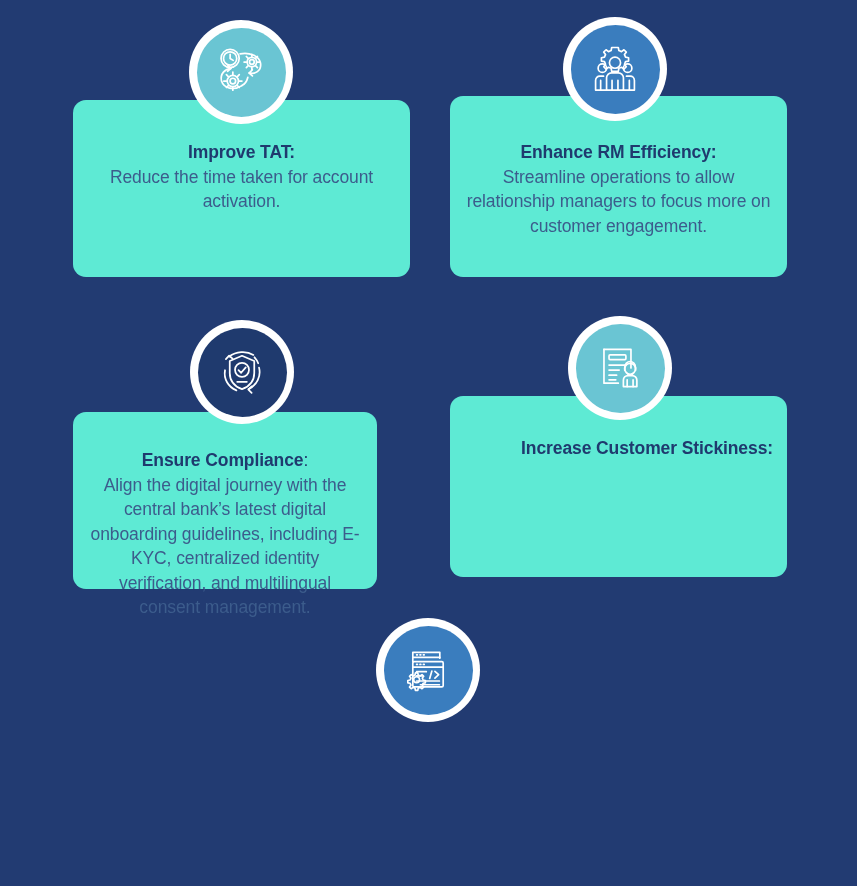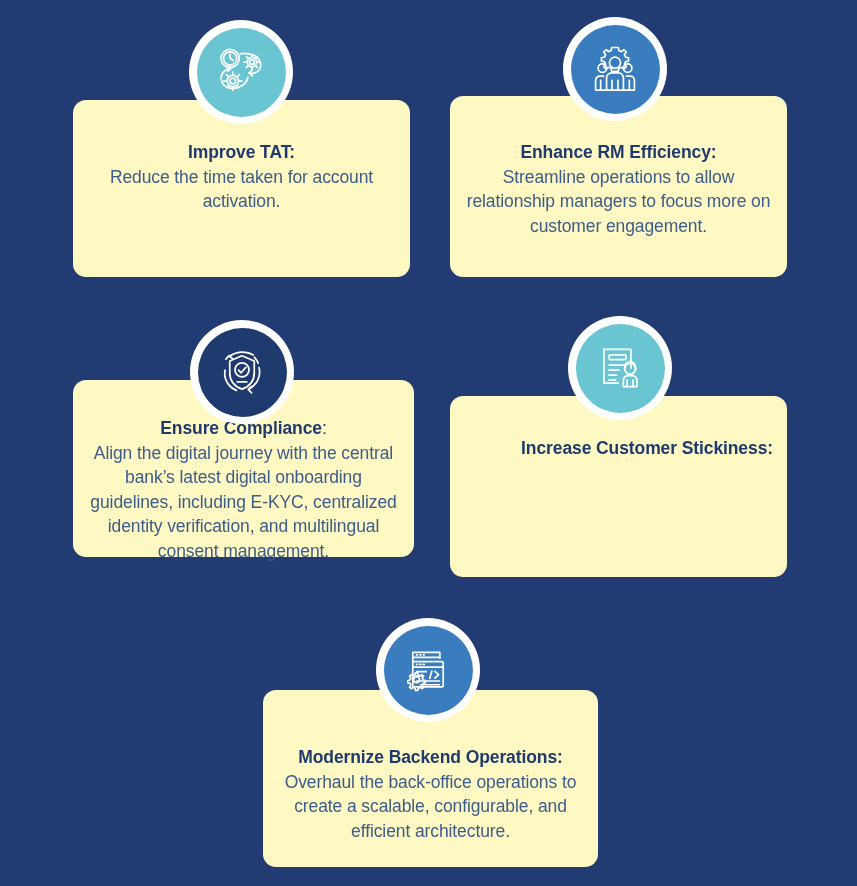--- a/index.html
+++ b/index.html
@@ -17,21 +17,21 @@
 
   #board {
     position: relative;
     width: 857px;
     height: 886px;
   }
 
   
   .card {
     position: absolute;
-    background: #fef9c3;
+    background: #5eead4;
     border-radius: 13px;
   }
 
   .card-text {
     position: absolute;
     left: 0;
     right: 0;
     text-align: center;
     padding: 0 14px;
     box-sizing: border-box;
@@ -69,21 +69,21 @@
     align-items: center;
     justify-content: center;
   }
   .badge-inner svg {
     display: block;
   }
 
   
   .c1 { left: 73px;  top: 100px; width: 337px; height: 177px; }
   .c2 { left: 450px; top: 96px;  width: 337px; height: 181px; }
-  .c3 { left: 73px;  top: 380px; width: 341px; height: 177px; }
+  .c3 { left: 73px;  top: 412px; width: 304px; height: 177px; }
   .c4 { left: 450px; top: 396px; width: 337px; height: 181px; }
   .c5 { left: 263px; top: 690px; width: 335px; height: 177px; }
 
   .b1 { left: 189px; top: 20px; }
   .b2 { left: 563px; top: 17px; }
   .b3 { left: 190px; top: 320px; }
   .b4 { left: 568px; top: 316px; }
   .b5 { left: 376px; top: 618px; }
 
   .t1 { top: 40px; }
@@ -187,26 +187,20 @@
         <circle cx="44" cy="33" r="6.4"></circle>
         <path d="M37.6 31.4 v3.2 M50.4 31.4 v3.2"></path>
         <path d="M37.8 30.5 a6.2 6.2 0 0 1 12.4 0"></path>
         <path d="M40.6 38.6 a4 4 0 0 0 6.8 0"></path>
         <path d="M36 54 V46.5 a5.5 5.5 0 0 1 5.5 -5.5 h5 a5.5 5.5 0 0 1 5.5 5.5 V54 Z"></path>
         <path d="M40.5 54 V46 M47.5 54 V46"></path>
       </svg>
     </div>
   </div>
 
-  <div class="card c5">
-    <div class="card-text t5">
-      <span class="card-title">Modernize Backend Operations:</span><br>
-      <span>Overhaul the back-office operations to create a scalable, configurable, and efficient architecture.</span>
-    </div>
-  </div>
   <div class="badge b5">
     <div class="badge-inner" style="background:#3a7dbe">
       <svg width="54" height="54" viewBox="0 0 64 64" fill="none" stroke="#ffffff" stroke-width="2" stroke-linecap="round" stroke-linejoin="round">
         <path d="M14 22 V11 H46 V18"></path>
         <path d="M14 17 H46"></path>
         <path d="M18.5 14 h1 M22.5 14 h1 M26.5 14 h1"></path>
         <rect x="14" y="22" width="36" height="30" rx="1.6"></rect>
         <path d="M14 28.5 H50"></path>
         <path d="M18.5 25.4 h1 M22.5 25.4 h1 M26.5 25.4 h1"></path>
         <path d="M18.5 34 H30 M18.5 39 H26"></path>

